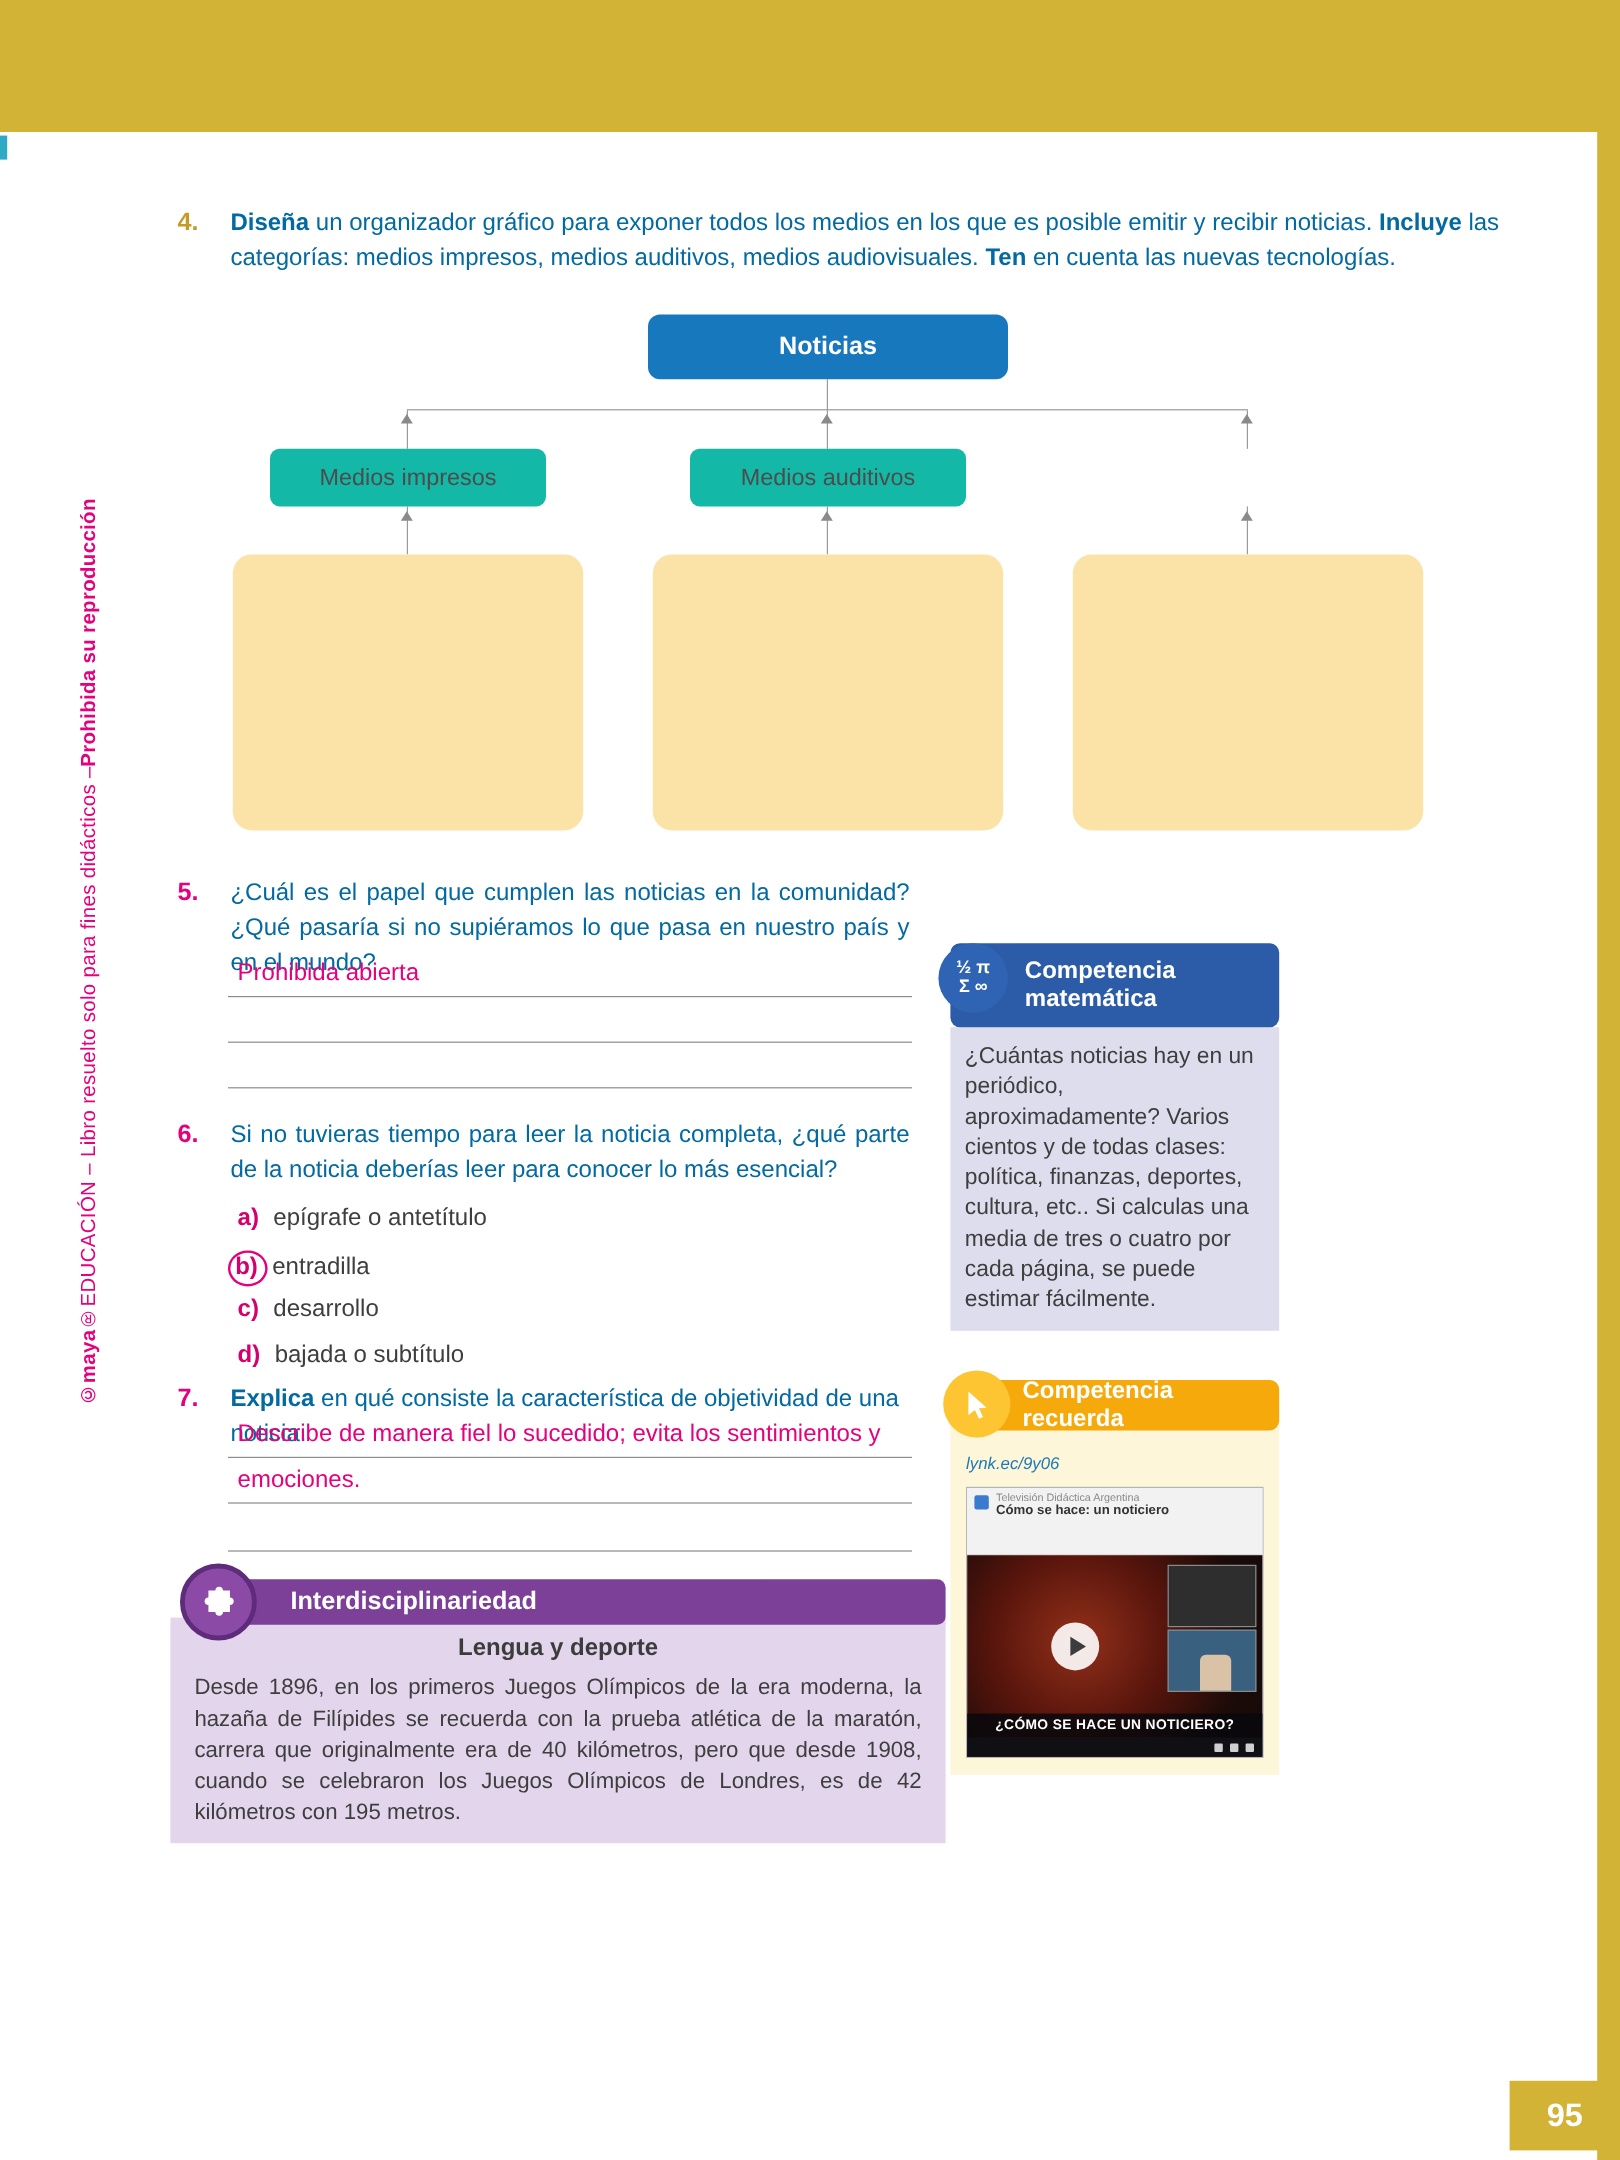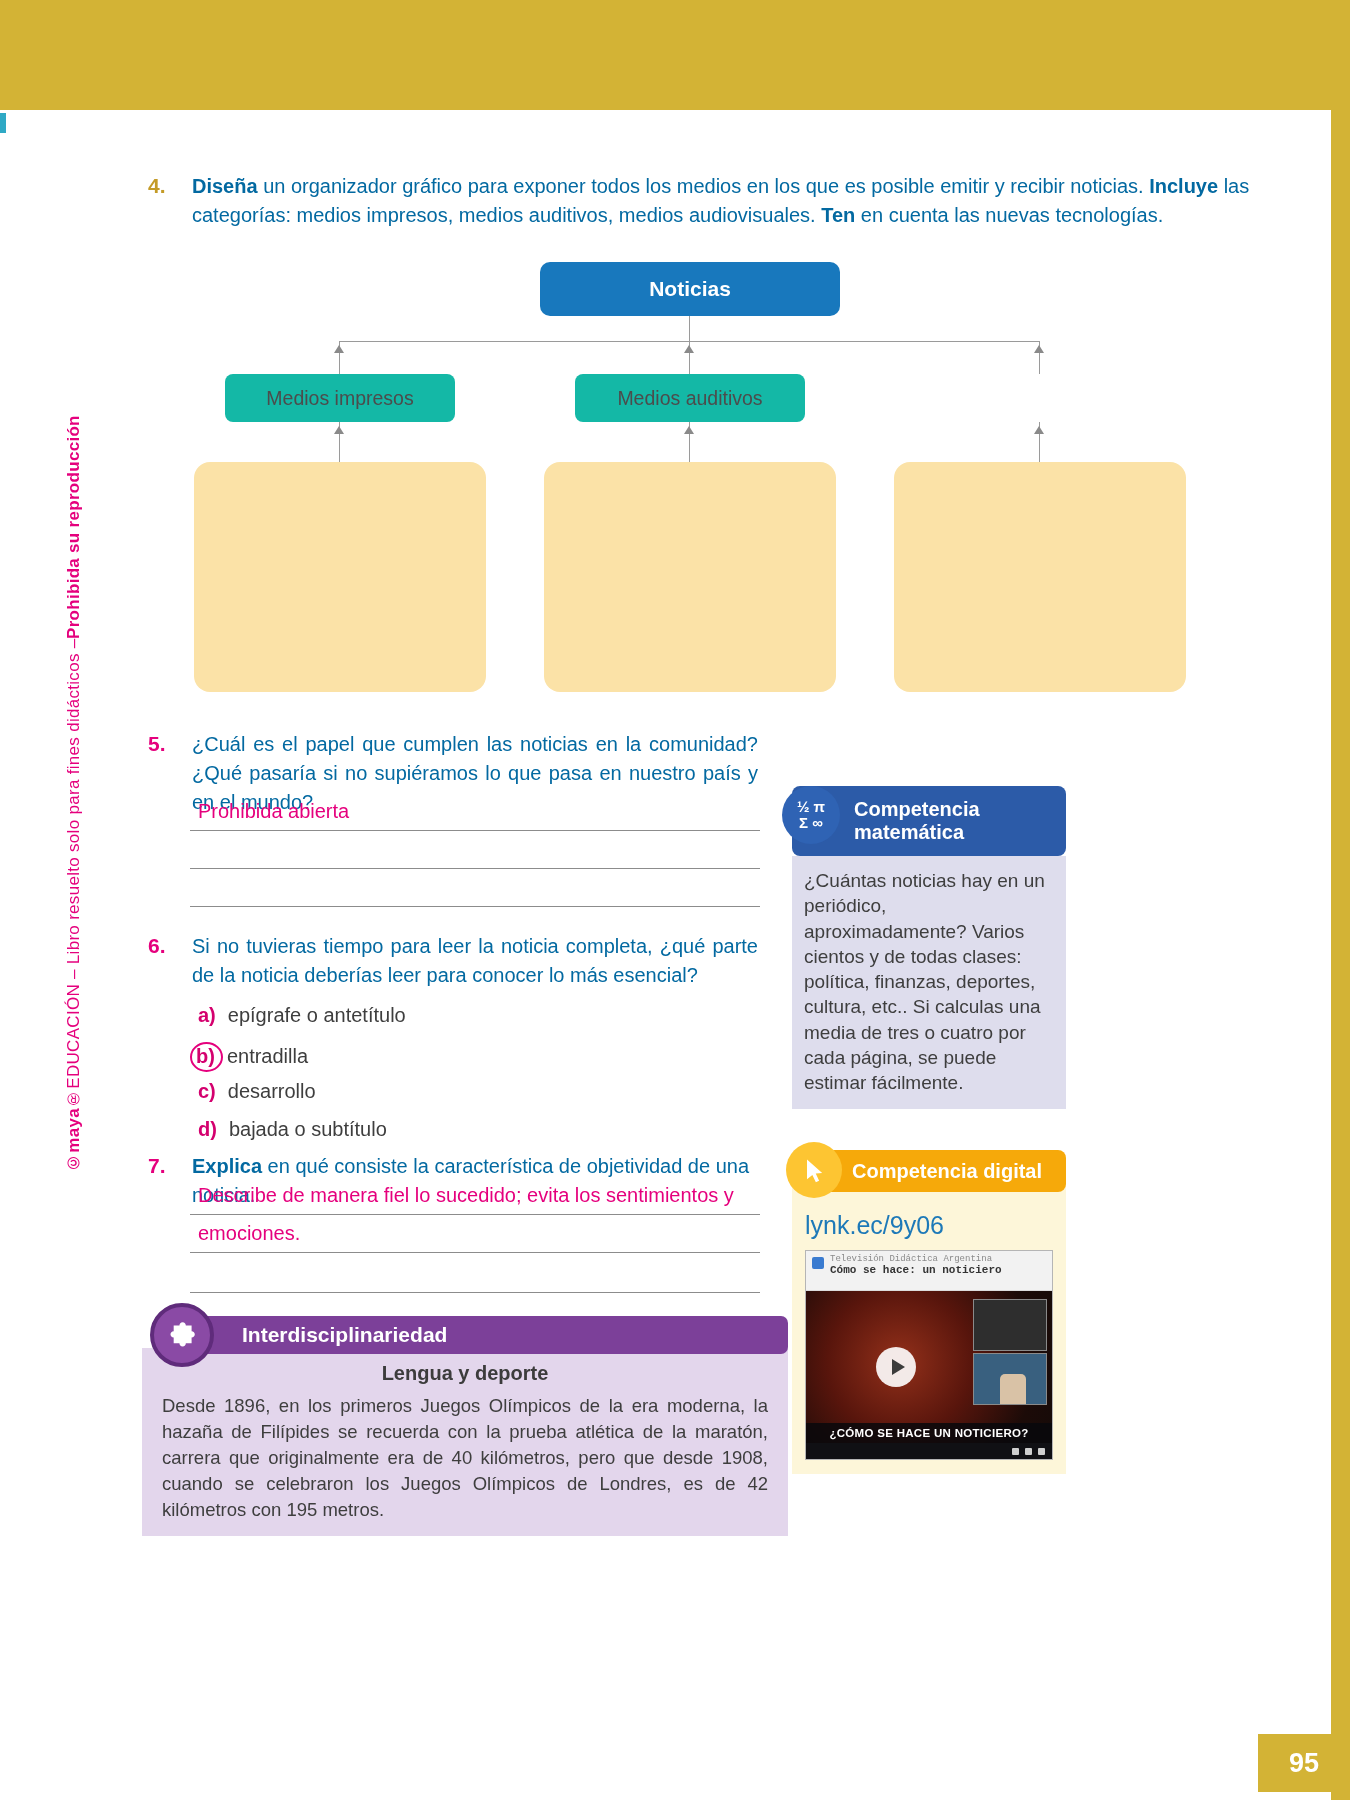--- a/index.html
+++ b/index.html
@@ -43,23 +43,23 @@
   .cm-header{position:relative;background:#2c5ba8;border-radius:8px;min-height:58px;padding:6px 8px 6px 62px;color:#fff;font-weight:bold;font-size:20px;line-height:1.15;display:flex;align-items:center;}
   .cm-icon{position:absolute;left:-10px;top:0;width:58px;height:58px;border-radius:50%;background:#2f63b4;color:#fff;font-weight:bold;display:flex;flex-direction:column;align-items:center;justify-content:center;line-height:1.05;font-size:15px;}
   .cm-body{background:#dedded;padding:12px 12px 14px;font-size:19px;line-height:1.33;color:#3e3e3e;}
 
   
   .cd{left:792px;top:1150px;width:274px;}
   .cd-header{position:relative;z-index:2;margin-left:8px;background:#f6a90a;border-radius:8px;height:42px;padding-left:52px;color:#fff;font-weight:bold;font-size:20px;display:flex;align-items:center;}
   .cd-icon{position:absolute;left:-14px;top:-8px;width:56px;height:56px;border-radius:50%;background:#fdc532;display:flex;align-items:center;justify-content:center;}
   .cd-panel{margin-top:-21px;background:#fdf6d9;padding:32px 13px 14px;position:relative;z-index:1;}
   .cd-text{font-size:19px;line-height:1.36;color:#3e3e3e;}
-  .cd-link{display:inline-block;margin-top:8px;color:#1d79b8;font-size:25px;}
+  .cd-link{display:inline-block;margin-top:8px;color:#1d79b8;font-style:italic;font-size:14px;}
   .thumb{margin-top:10px;background:#fff;border:1px solid #b5b5b5;}
-  .tb-bar{height:36px;background:#f2f2f2;border-bottom:1px solid #dcdcdc;padding:3px 6px 0 24px;position:relative;font-family:Liberation Mono, monospace;}
+  .tb-bar{height:36px;background:#f2f2f2;border-bottom:1px solid #dcdcdc;padding:3px 6px 16px 24px;position:relative;}
   .tb-fav{position:absolute;left:6px;top:6px;width:12px;height:12px;background:#3a7bd0;border-radius:2px;}
   .tb-line1{font-size:9px;color:#8a8a8a;white-space:nowrap;overflow:hidden;}
   .tb-line2{font-size:11px;color:#333;font-weight:bold;white-space:nowrap;overflow:hidden;}
   .tb-video{position:relative;height:168px;background:radial-gradient(circle at 38% 42%,#93301a 0%,#58150c 40%,#1c0b08 75%,#140a08 100%);}
   .tb-panel-a{position:absolute;right:5px;top:8px;width:72px;height:50px;background:#2e2e2e;border:1px solid #8a8a8a;}
   .tb-panel-b{position:absolute;right:5px;top:62px;width:72px;height:50px;background:#39607f;border:1px solid #8a8a8a;}
   .tb-anchor{position:absolute;right:20px;bottom:0;width:26px;height:30px;background:#d9c2a6;border-radius:5px 5px 0 0;}
   .tb-play{position:absolute;left:70px;top:56px;width:40px;height:40px;border-radius:50%;background:rgba(255,255,255,.9);display:flex;align-items:center;justify-content:center;cursor:pointer;}
   .tb-play-tri{width:0;height:0;border-top:8px solid transparent;border-bottom:8px solid transparent;border-left:13px solid #3c3c3c;margin-left:4px;}
   .tb-caption{position:absolute;left:0;right:0;bottom:16px;background:rgba(8,8,12,.85);color:#fff;font-weight:bold;font-size:11.5px;text-align:center;padding:4px 0;letter-spacing:.3px;}
@@ -149,21 +149,21 @@
     <div class="cm-body">¿Cuántas noticias hay en un periódico, aproximadamente? Varios cientos y de todas clases: política, finanzas, deportes, cultura, etc.. Si calculas una media de tres o cuatro por cada página, se puede estimar fácilmente.</div>
   </div>
 
   <div class="abs cd">
     <div class="cd-header">
       <div class="cd-icon">
         <svg width="28" height="28" viewBox="0 0 24 24">
             <path d="M6 3 L6 20 L10.6 16.2 L13.6 22.6 L16.4 21.2 L13.5 15 L19 14.6 Z" fill="#ffffff"></path>
           </svg>
       </div>
-      <span>Competencia digital</span>
+      <span>Competencia recuerda</span>
     </div>
     <div class="cd-panel">
       <span class="cd-link">lynk.ec/9y06</span>
       <div class="thumb">
         <div class="tb-bar">
           <div class="tb-fav"></div>
           <div class="tb-line1">Televisión Didáctica Argentina</div>
           <div class="tb-line2">Cómo se hace: un noticiero</div>
         </div>
         <div class="tb-video">

